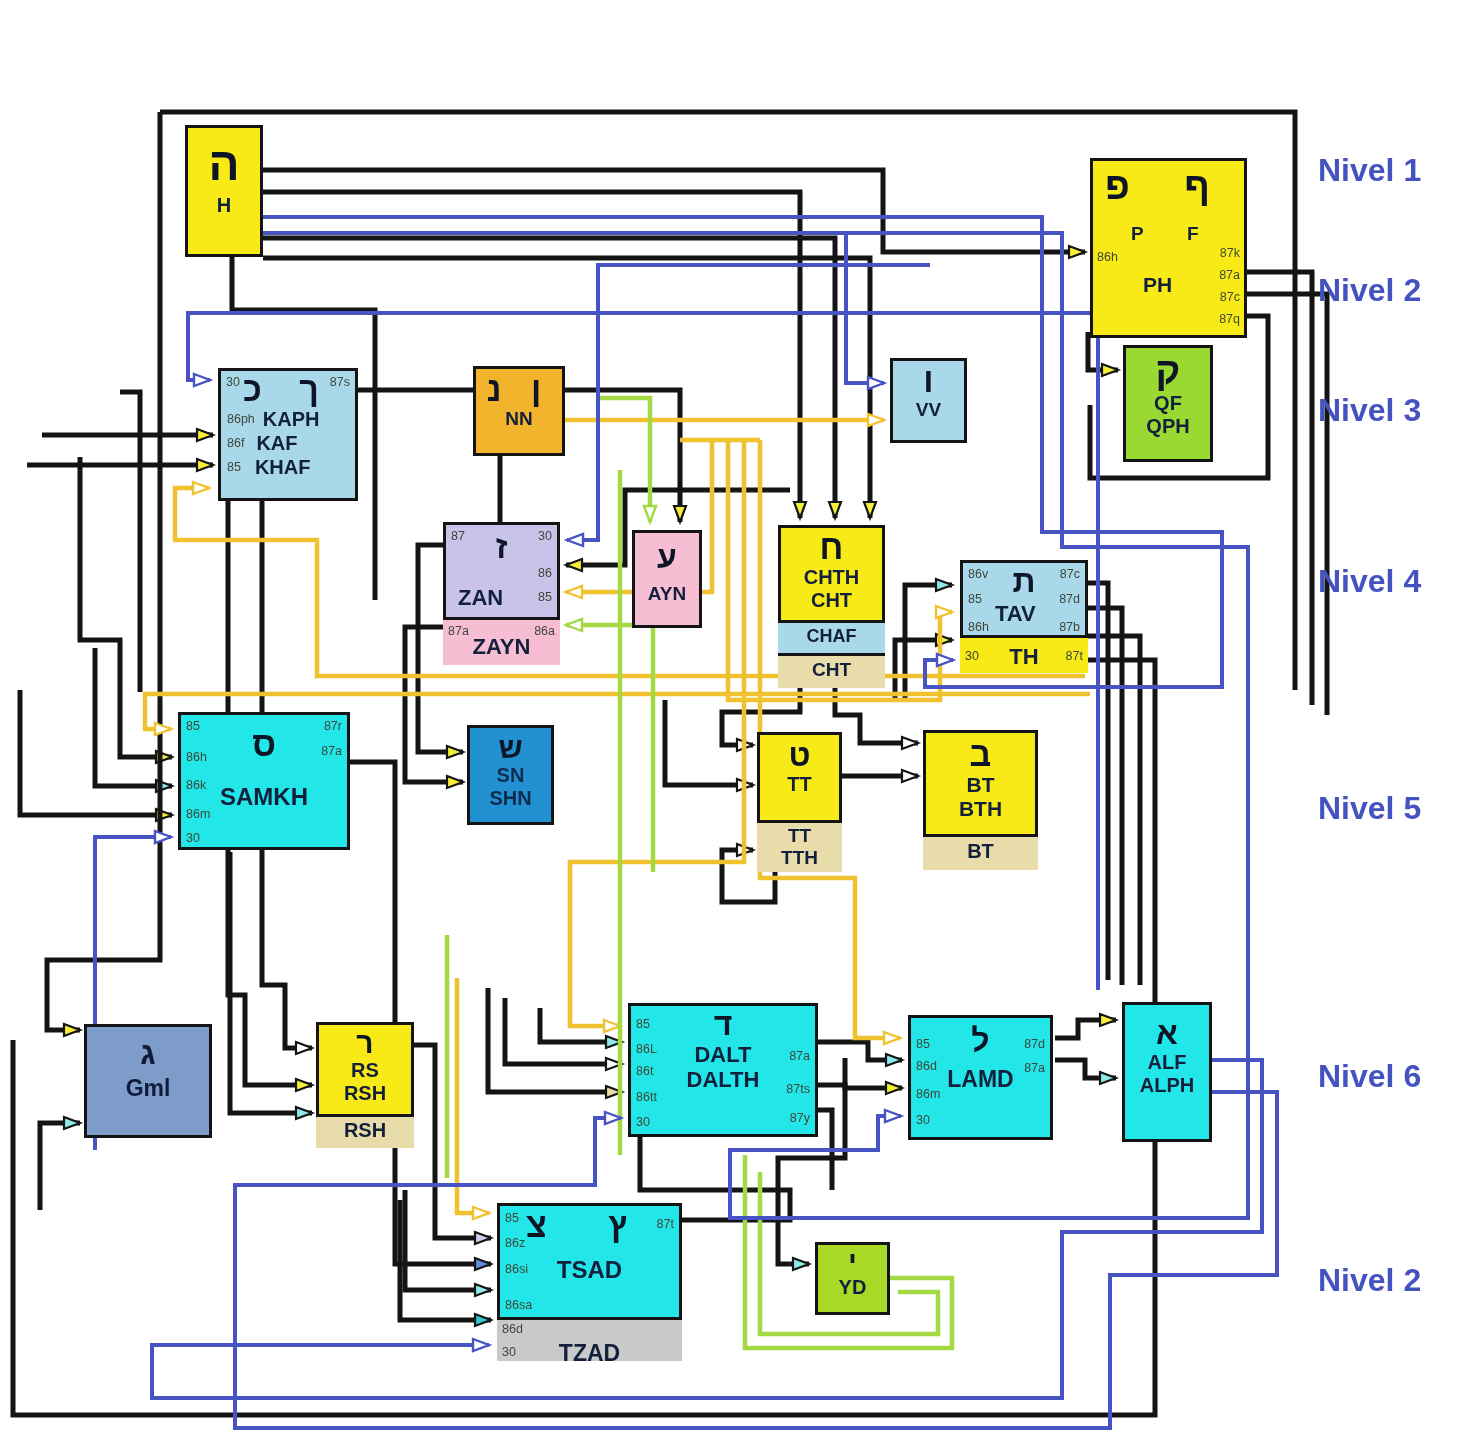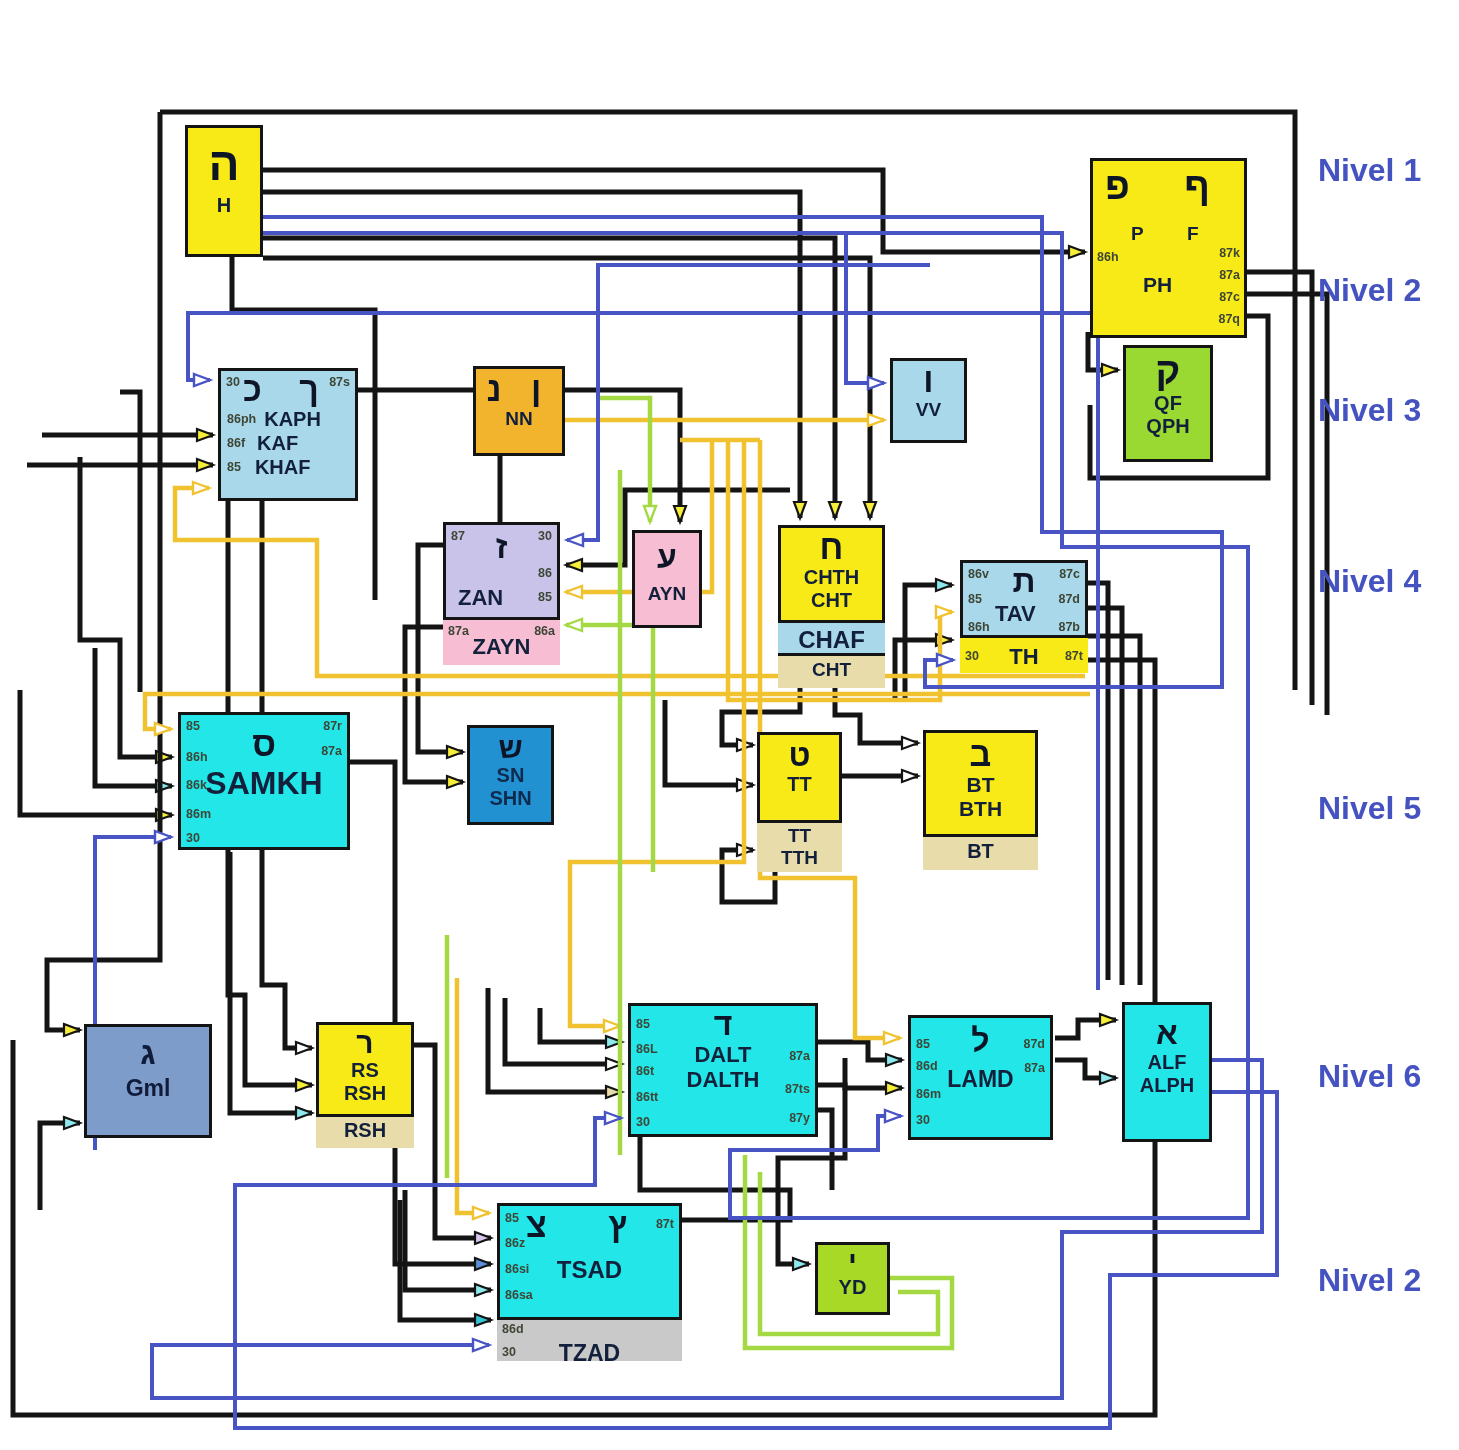--- a/index.html
+++ b/index.html
@@ -6,21 +6,21 @@
   #canvas{position:relative;width:1459px;height:1450px;background:#fff;overflow:hidden;
           font-family:"Liberation Sans","DejaVu Sans",sans-serif;}
   #wires{position:absolute;left:0;top:0;z-index:1;}
   #title{position:absolute;left:0;right:0;top:26px;text-align:center;font-size:31px;
          font-weight:600;color:#3c47b2;z-index:3;}
   .lvl{position:absolute;font-size:32px;font-weight:600;color:#4553c0;z-index:3;}
   .bx{position:absolute;border:3px solid #141414;box-sizing:border-box;text-align:center;
       z-index:2;color:#13203c;}
   .glyph{font-weight:700;color:#0d1526;line-height:1.05;direction:ltr;unicode-bidi:bidi-override;}
   .nm{font-weight:600;line-height:1.15;}
-  .pt{position:absolute;font-size:12.5px;font-weight:700;color:#3e4636;line-height:1;z-index:3;}
+  .pt{position:absolute;font-size:12.5px;font-weight:400;color:#3e4636;line-height:1;z-index:3;}
   .band{border-top:3px solid #141414;box-sizing:border-box;position:relative;}
   .abs{position:absolute;}
 </style>
 </head>
 <body>
 
 <div id="canvas">
 
   <svg id="wires" width="1459" height="1450">
     <defs>
@@ -209,21 +209,21 @@
   <div class="bx" style="left:632px;top:530px;width:70px;height:98px;background:#f6bdd3">
     <div class="glyph" style="font-size:32px;margin-top:8px">ע</div>
     <div class="nm" style="font-size:19px;margin-top:8px">AYN</div>
   </div>
 
   <div class="bx" style="left:778px;top:525px;width:107px;height:160px;background:#f8ea16">
     <div class="glyph" style="font-size:34px;margin-top:2px">ח</div>
     <div class="nm" style="font-size:20px">CHTH</div>
     <div class="nm" style="font-size:20px">CHT</div>
     <div class="band abs" style="left:-3px;right:-3px;top:92px;height:33px;background:#a8d8ea">
-      <div class="nm" style="font-size:24px;margin-top:3px">CHAF</div>
+      <div class="nm" style="font-size:18px;margin-top:3px">CHAF</div>
     </div>
     <div class="band abs" style="left:-3px;right:-3px;top:125px;height:35px;background:#e9dcab">
       <div class="nm" style="font-size:19px;margin-top:3px">CHT</div>
     </div>
   </div>
 
   <div class="bx" style="left:960px;top:560px;width:128px;height:113px;background:#a8d8ea">
     <span class="pt" style="left:5px;top:5px">86v</span>
     <span class="pt" style="right:5px;top:5px">87c</span>
     <div class="glyph" style="font-size:32px;margin-top:2px">ת</div>
@@ -241,21 +241,21 @@
 
   <div class="bx" style="left:178px;top:712px;width:172px;height:138px;background:#22e6e8">
     <span class="pt" style="left:5px;top:5px">85</span>
     <span class="pt" style="right:5px;top:5px">87r</span>
     <span class="pt" style="left:5px;top:36px">86h</span>
     <span class="pt" style="right:5px;top:30px">87a</span>
     <span class="pt" style="left:5px;top:64px">86k</span>
     <span class="pt" style="left:5px;top:93px">86m</span>
     <span class="pt" style="left:5px;top:117px">30</span>
     <div class="glyph" style="font-size:34px;margin-top:12px">ס</div>
-    <div class="nm" style="font-size:32px;margin-top:2px">SAMKH</div>
+    <div class="nm" style="font-size:24px;margin-top:20px">SAMKH</div>
   </div>
 
   <div class="bx" style="left:467px;top:725px;width:87px;height:100px;background:#2191d2">
     <div class="glyph" style="font-size:30px;margin-top:4px">ש</div>
     <div class="nm" style="font-size:20px;color:#102a4e">SN</div>
     <div class="nm" style="font-size:20px;color:#102a4e">SHN</div>
   </div>
 
   <div class="bx" style="left:757px;top:732px;width:85px;height:140px;background:#f8ea16">
     <div class="glyph" style="font-size:32px;margin-top:4px">ט</div>
@@ -317,21 +317,21 @@
   <div class="bx" style="left:1122px;top:1002px;width:90px;height:140px;background:#22e6e8">
     <div class="glyph" style="font-size:32px;margin-top:12px">א</div>
     <div class="nm" style="font-size:20px;">ALF</div>
     <div class="nm" style="font-size:20px">ALPH</div>
   </div>
 
   <div class="bx" style="left:497px;top:1203px;width:185px;height:158px;background:#22e6e8">
     <span class="pt" style="left:5px;top:6px">85</span>
     <span class="pt" style="left:5px;top:31px">86z</span>
     <span class="pt" style="left:5px;top:57px">86si</span>
-    <span class="pt" style="left:5px;top:83px">86sa</span>
+    <span class="pt" style="left:5px;top:93px">86sa</span>
     <span class="pt" style="right:5px;top:12px">87t</span>
     <div class="glyph" style="font-size:34px;margin-top:2px;letter-spacing:26px">צ ץ</div>
     <div class="nm" style="font-size:24px;margin-top:12px">TSAD</div>
     <div class="band abs" style="left:-3px;right:-3px;top:111px;height:44px;background:#c9c9c9">
       <span class="pt" style="left:5px;top:3px">86d</span>
       <span class="pt" style="left:5px;top:26px">30</span>
       <div class="nm" style="font-size:23px;margin-top:20px">TZAD</div>
     </div>
   </div>
 

